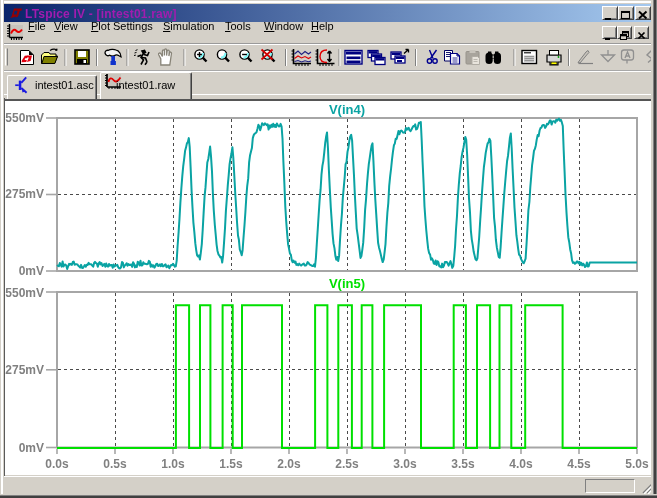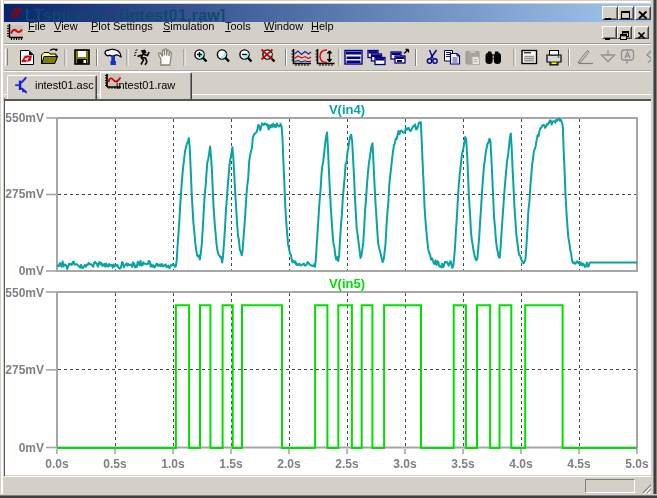--- a/index.html
+++ b/index.html
@@ -1,19 +1,19 @@
 <!DOCTYPE html>
 <html><head><meta charset="utf-8"><style>
 *{margin:0;padding:0;box-sizing:border-box}
 html,body{width:657px;height:498px;overflow:hidden}
 body{font-family:"Liberation Sans",sans-serif;background:#d4d0c8;position:relative;-webkit-font-smoothing:antialiased}
 .abs{position:absolute}
 #titlebar{left:4px;top:4px;width:649px;height:18px;background:linear-gradient(to right,#0a246a,#a6caf0)}
 #title-ico{left:7px;top:6px}
-#title-txt{left:25px;top:7px;color:#0c4a6e;font-weight:bold;font-size:16px;letter-spacing:0.2px}
+#title-txt{left:25px;top:7px;color:#a21caf;font-weight:bold;font-size:12px;letter-spacing:0.2px}
 .wbtn{width:16px;height:14px;background:#d4d0c8;border:1px solid;border-color:#fff #404040 #404040 #fff;box-shadow:inset 1px 1px 0 #d4d0c8, inset -1px -1px 0 #808080}
 #menubar{left:4px;top:22px;width:649px;height:21px;background:#d4d0c8}
 .mi{position:absolute;top:20px;font-size:11px;color:#000}
 .mi u{text-decoration-thickness:1px;text-underline-offset:1px}
 .mbtn{width:15px;height:13px;background:#d4d0c8;border:1px solid;border-color:#fff #404040 #404040 #fff;box-shadow:inset 1px 1px 0 #d4d0c8, inset -1px -1px 0 #808080}
 #toolbar{left:4px;top:43px;width:649px;height:28px;background:linear-gradient(to bottom,#9a9a9a 0,#9a9a9a 1px,#fff 1px,#fff 2px,#d4d0c8 2px);box-shadow:inset 0 -1px 0 #a8a8a8}
 #tabbar{left:4px;top:71px;width:649px;height:30px;background:#d4d0c8;border-top:1px solid #fff;border-bottom:2px solid #555}
 #tabhl{left:4px;top:94px;width:649px;height:1px;background:#fff}
 .tab{position:absolute;background:#d4d0c8;border-top:1px solid #fff;border-left:1px solid #fff;border-right:1px solid #404040;box-shadow:inset -1px 0 0 #808080;border-radius:2px 2px 0 0}
 #tab1{left:7px;top:75px;width:90px;height:24px}

